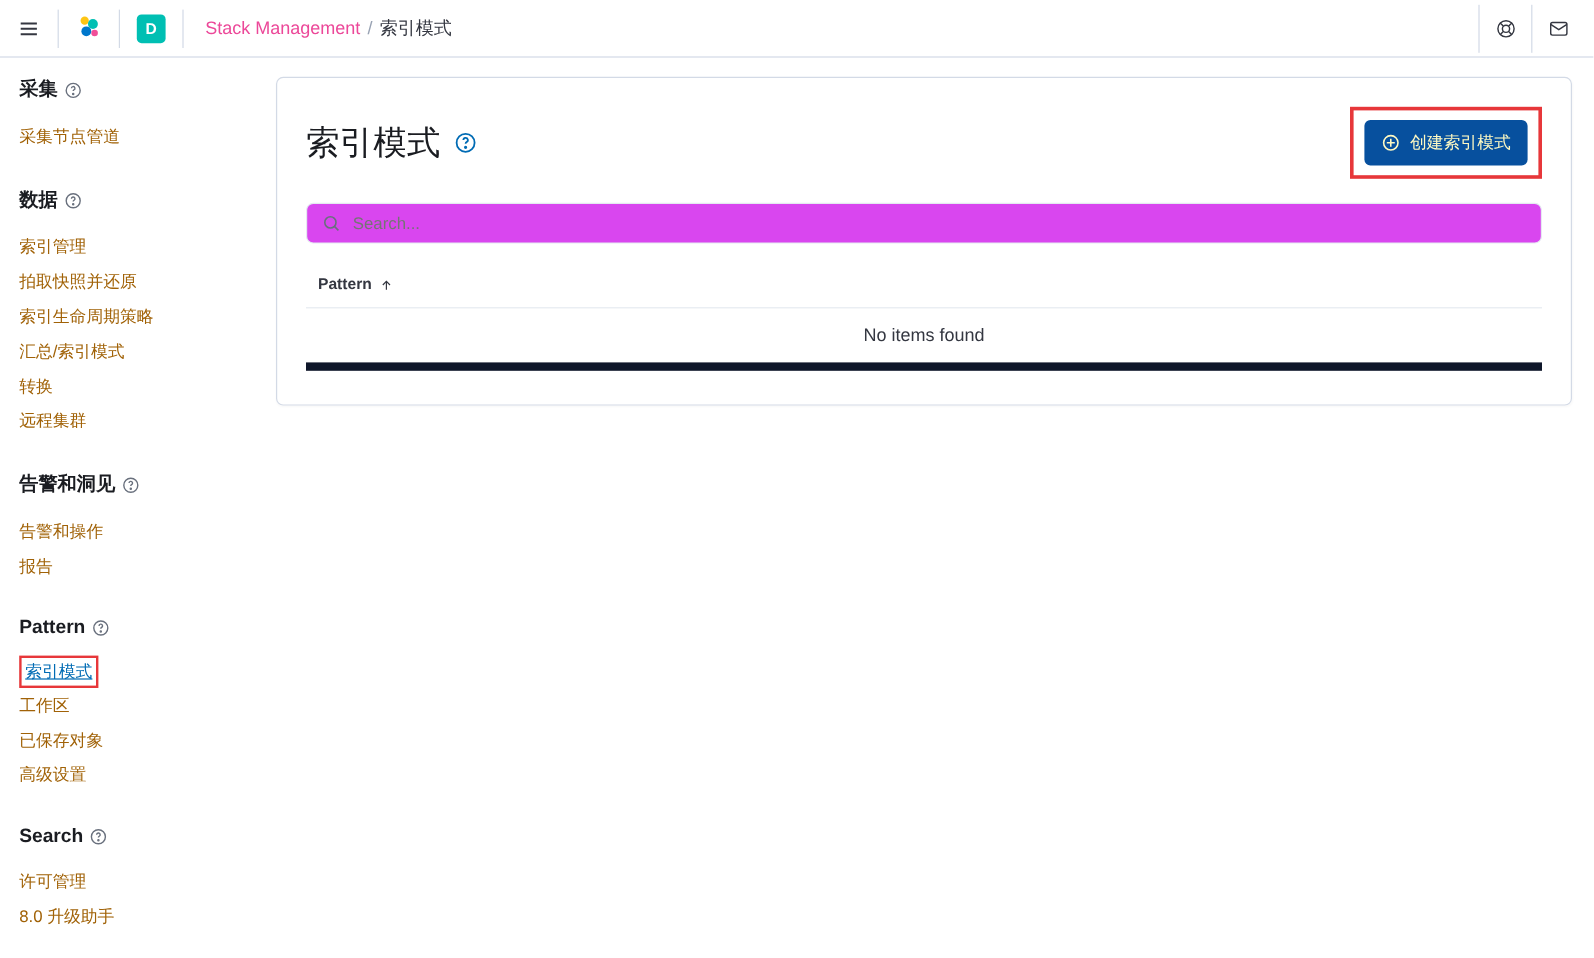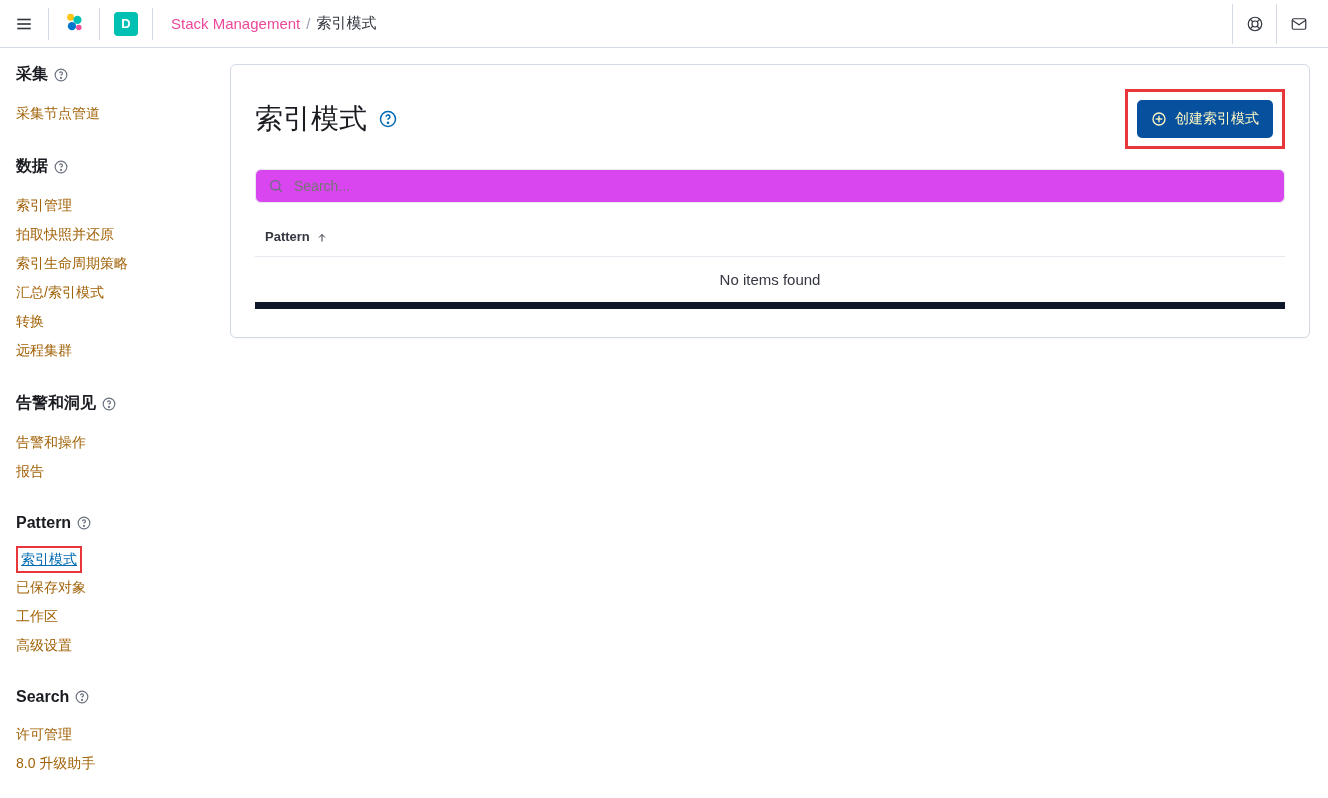--- a/index.html
+++ b/index.html
@@ -141,22 +141,22 @@
     <div class="side-section">
       <div class="side-title-row">
         <span class="side-title">Pattern</span>
         <svg class="side-help" viewBox="0 0 24 24" fill="none" stroke="currentColor" stroke-width="2">
             <circle cx="12" cy="12" r="10"></circle>
             <path d="M9.5 9a2.5 2.5 0 1 1 3.5 2.3c-.9.4-1 1-1 1.7"></path>
             <circle cx="12" cy="17" r="0.8" fill="currentColor"></circle>
           </svg>
       </div>
       <span class="highlight-box"><span class="side-item active" style="padding:1px 0;">索引模式</span></span>
+      <span class="side-item">工作区</span>
       <span class="side-item">已保存对象</span>
-      <span class="side-item">工作区</span>
       <span class="side-item">高级设置</span>
     </div>
 
     <div class="side-section">
       <div class="side-title-row">
         <span class="side-title">Search</span>
         <svg class="side-help" viewBox="0 0 24 24" fill="none" stroke="currentColor" stroke-width="2">
             <circle cx="12" cy="12" r="10"></circle>
             <path d="M9.5 9a2.5 2.5 0 1 1 3.5 2.3c-.9.4-1 1-1 1.7"></path>
             <circle cx="12" cy="17" r="0.8" fill="currentColor"></circle>

